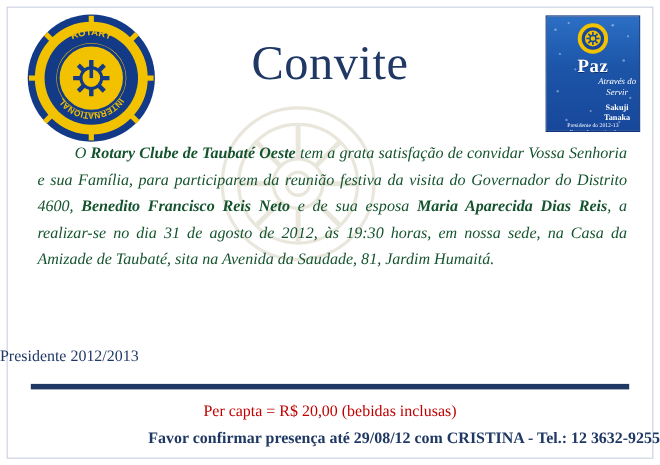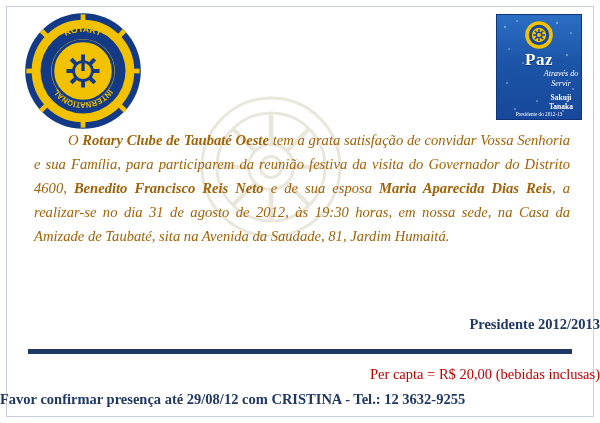--- a/index.html
+++ b/index.html
@@ -127,21 +127,21 @@
   }
 
   
   .body-text {
     position: absolute;
     left: 34px;
     right: 30px;
     top: 128px;
     font-size: 14.6px;
     line-height: 24px;
-    color: #a16207;
+    color: #14532d;
     text-align: justify;
     text-indent: 34px;
     font-style: italic;
   }
   .body-text b {
     font-weight: bold;
   }
 
   
   .sign-name {
@@ -153,53 +153,52 @@
     font-size: 19px;
     font-weight: bold;
     font-style: italic;
     color: #1f3864;
   }
   .sign-role {
     position: absolute;
     left: 0;
     right: 0;
     top: 316px;
-    text-align: right;
+    text-align: left;
     font-size: 14.5px;
-    font-weight: bold;
+    font-weight: normal;
     color: #1f3864;
-    padding-left: 44px;
   }
 
   
   .divider {
     position: absolute;
     left: 28px;
     right: 28px;
     top: 349px;
     height: 5px;
     background: #1f3864;
   }
 
   
   .footer-price {
     position: absolute;
     left: 0;
     right: 0;
     top: 366px;
-    text-align: right;
+    text-align: center;
     font-size: 14.5px;
     color: #c00000;
   }
   .footer-confirm {
     position: absolute;
     left: 0;
     right: 0;
     top: 391px;
-    text-align: left;
+    text-align: right;
     font-size: 14.5px;
     font-weight: bold;
     color: #1f3864;
   }
 </style>
 </head>
 <body>
 
 <div class="invite">
 
@@ -303,20 +302,21 @@
         <circle cx="50" cy="50" r="9" fill="#f2c200" stroke="#17479a" stroke-width="4"></circle>
       </svg>
     </div>
     <div class="paz-title">Paz</div>
     <div class="paz-sub">Através do Servir</div>
     <div class="paz-name">Sakuji Tanaka</div>
     <div class="paz-role">Presidente do 2012-13</div>
     <div class="paz-role2">Rotary International</div>
   </div>
 
+  <div class="title">Convite</div>
 
   <div class="body-text">
     <span>O </span><b>Rotary Clube de Taubaté Oeste</b><span> tem a grata satisfação de convidar Vossa Senhoria e sua Família, para participarem da reunião festiva da visita do Governador do Distrito 4600, </span><b>Benedito Francisco Reis Neto</b><span> e de sua esposa </span><b>Maria Aparecida Dias Reis</b><span>, a realizar-se no dia 31 de agosto de 2012, às 19:30 horas, em nossa sede, na Casa da Amizade de Taubaté, sita na Avenida da Saudade, 81, Jardim Humaitá.</span>
   </div>
 
   <div class="sign-role">Presidente 2012/2013</div>
 
   <div class="divider"></div>
 
   <div class="footer-price">Per capta = R$ 20,00 (bebidas inclusas)</div>

